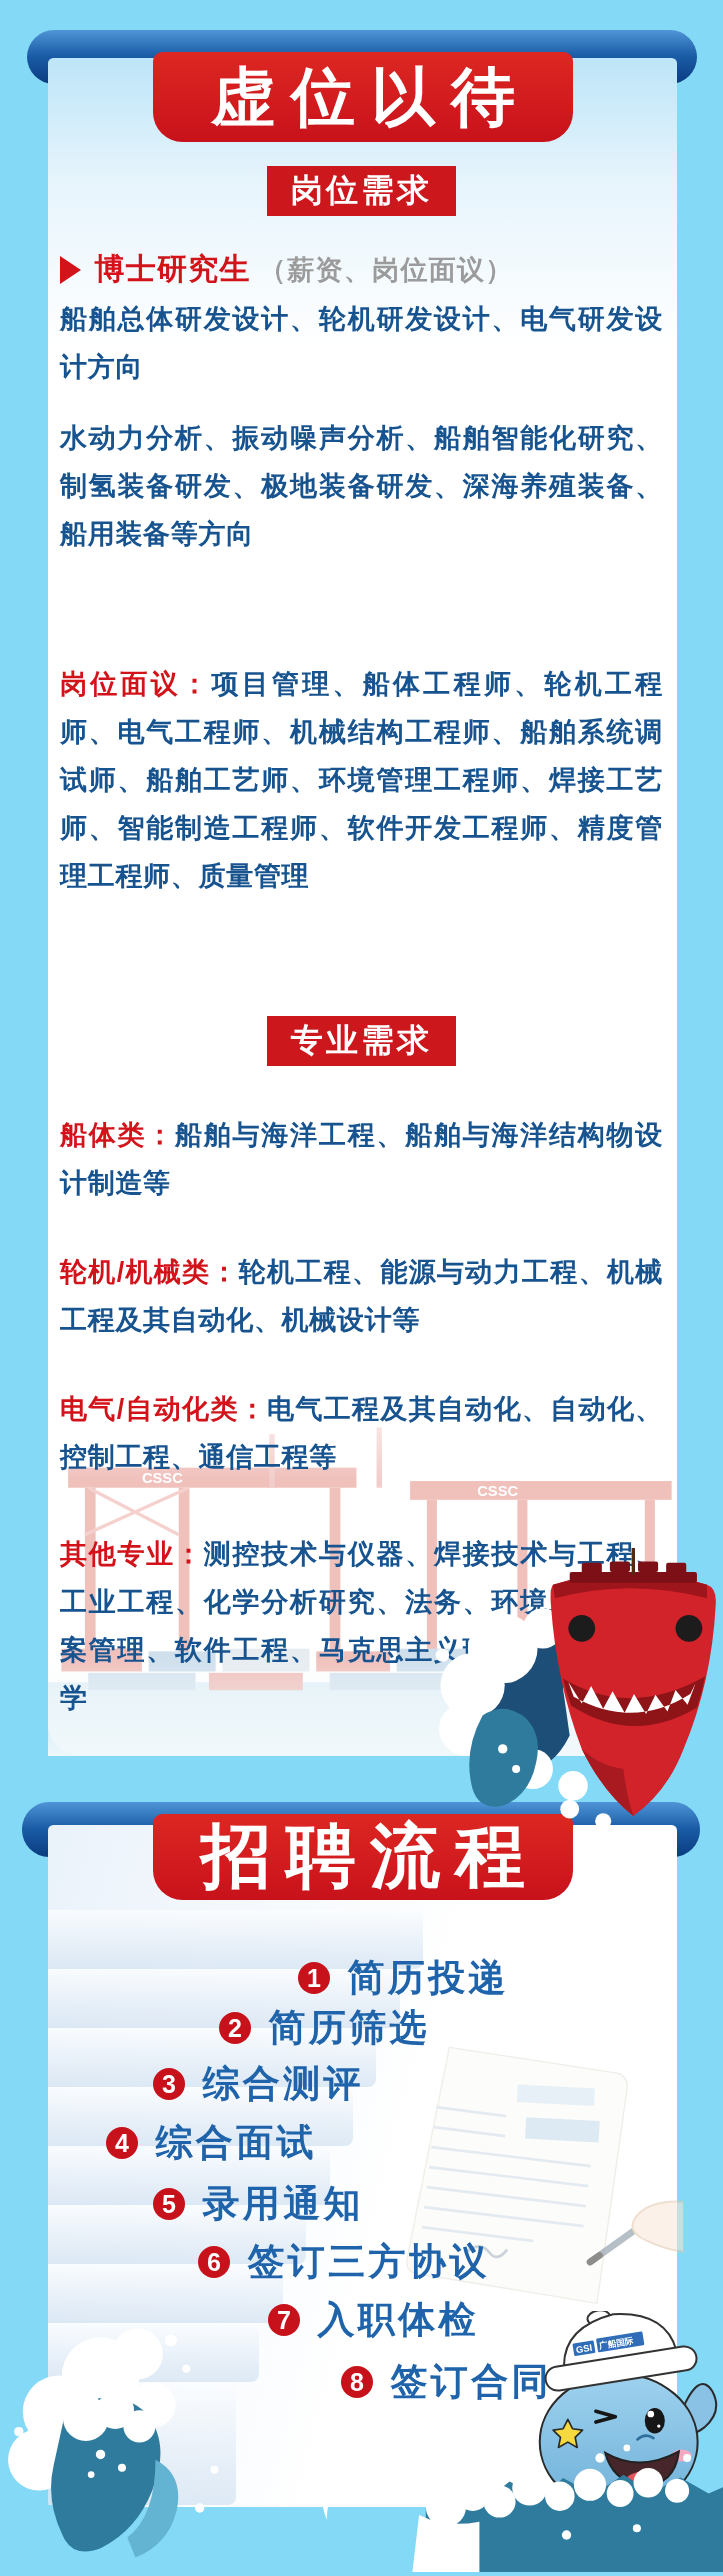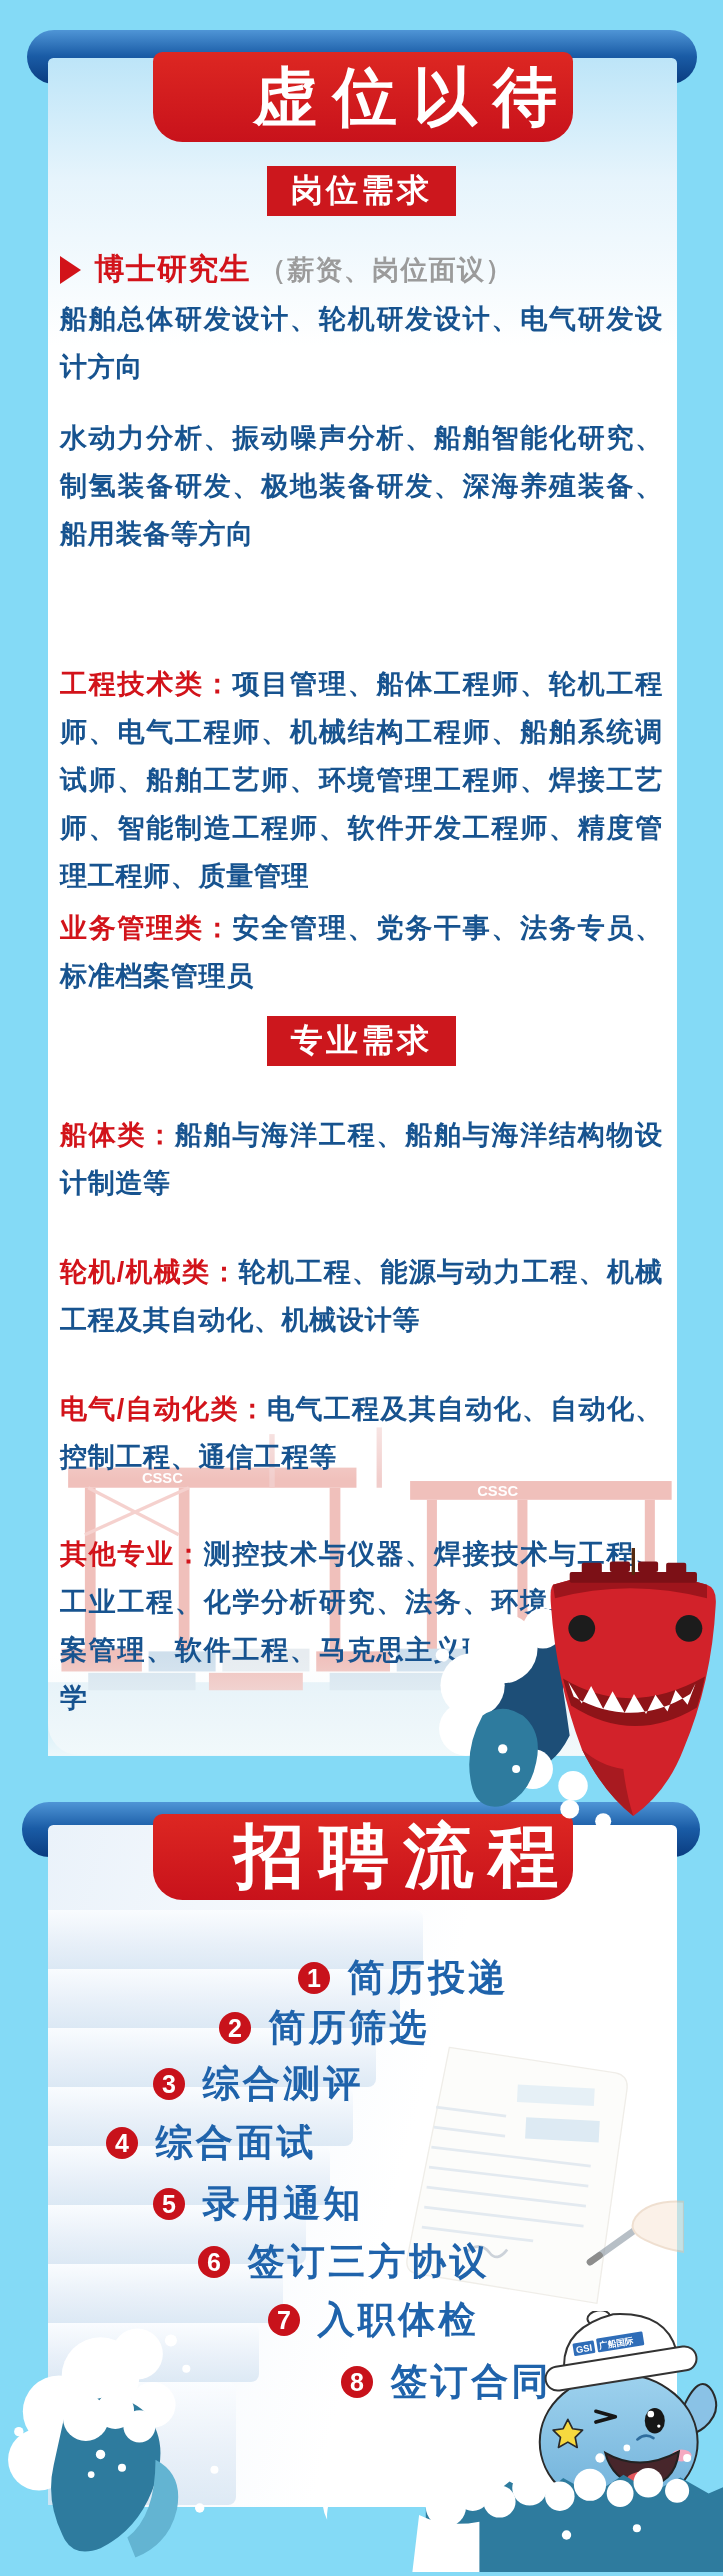--- a/index.html
+++ b/index.html
@@ -16,21 +16,21 @@
   .card-white{position:absolute;background:#fff;}
   .card1{left:48px;top:58px;width:629px;height:1697px;z-index:2;
          border-radius:5.4px 5.4px 31px 31px;
          background:linear-gradient(180deg,#bde5f8 0px,#e6f4fc 121px,#ffffff 288px);}
   .card2{left:48px;top:1825px;width:629px;height:682px;z-index:3;
          border-radius:5.4px 5.4px 31px 31px;
          background:linear-gradient(105deg,#eaf2fa 0%,#ffffff 55%);}
 
   
   .banner{position:absolute;background:linear-gradient(180deg,#dd2722 0%,#c8121b 100%);
-          color:#fff;font-weight:bold;display:flex;align-items:center;justify-content:flex-end;
+          color:#fff;font-weight:bold;display:flex;align-items:center;justify-content:center;
           border-radius:9.4px 9.4px 29.5px 29.5px;}
   .banner1{left:153px;top:52px;width:420px;height:90px;z-index:4;
            font-size:64px;letter-spacing:16px;padding-left:16px;box-sizing:border-box;}
   .banner2{left:153px;top:1814px;width:420px;height:86px;z-index:5;
            font-size:70px;letter-spacing:14.7px;padding-left:14.7px;box-sizing:border-box;}
   .badge{position:absolute;left:267px;width:189px;height:50px;background:#cc171d;z-index:4;
          color:#ffffff;font-size:32px;font-weight:bold;letter-spacing:3.4px;
          display:flex;align-items:center;justify-content:center;}
 
   
@@ -133,24 +133,21 @@
     <span class="note">（薪资、岗位面议）</span>
   </div>
   <p class="tblock" style="top:295px;">
     <span>船舶总体研发设计、轮机研发设计、电气研发设计方向</span>
   </p>
   <p class="tblock" style="top:414px;">
     <span>水动力分析、振动噪声分析、船舶智能化研究、制氢装备研发、极地装备研发、深海养殖装备、船用装备等方向</span>
   </p>
 
   <p class="tblock" style="top:660px;">
-    <span class="lbl">工程技术类：</span><span>项目管理、船体工程师、轮机工程师、电气工程师、机械结构工程师、船舶系统调试师、船舶工艺师、环境管理工程师、焊接工艺师、智能制造工程师、软件开发工程师、精度管理工程师、质量管理</span>
-  </p>
-  <p class="tblock" style="top:904px;">
-    <span class="lbl">业务管理类：</span><span>安全管理、党务干事、法务专员、标准档案管理员</span>
+    <span class="lbl">岗位面议：</span><span>项目管理、船体工程师、轮机工程师、电气工程师、机械结构工程师、船舶系统调试师、船舶工艺师、环境管理工程师、焊接工艺师、智能制造工程师、软件开发工程师、精度管理工程师、质量管理</span>
   </p>
 
   <div class="badge" style="top:1016px;">
     <span>专业需求</span>
   </div>
 
   <p class="tblock" style="top:1111px;">
     <span class="lbl">船体类：</span><span>船舶与海洋工程、船舶与海洋结构物设计制造等</span>
   </p>
   <p class="tblock" style="top:1248px;">

